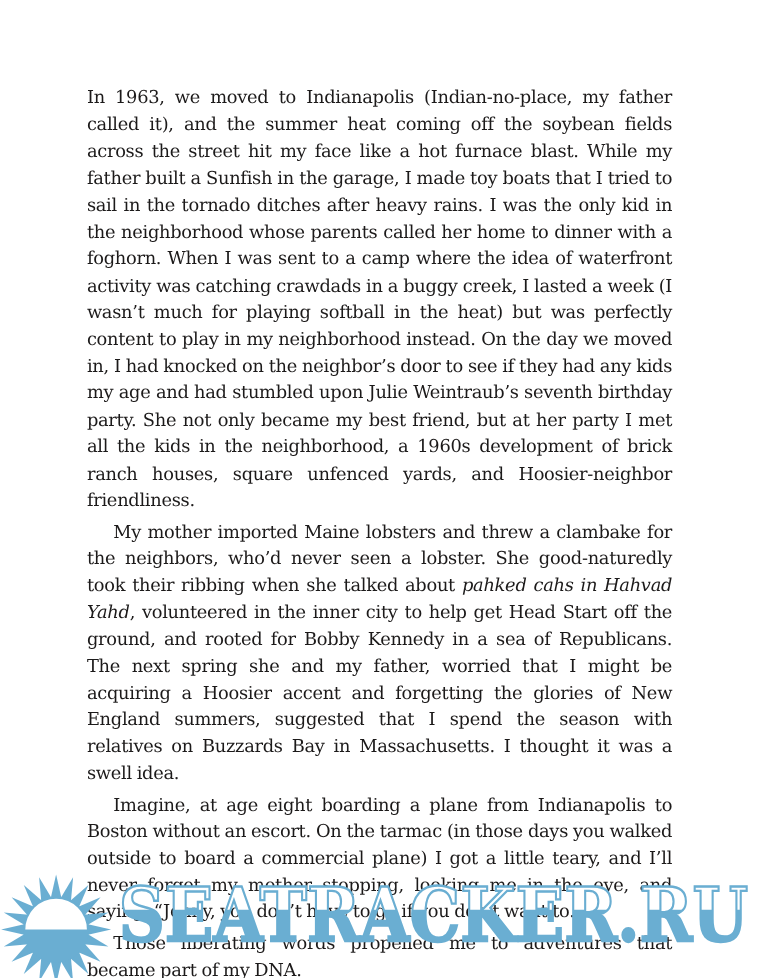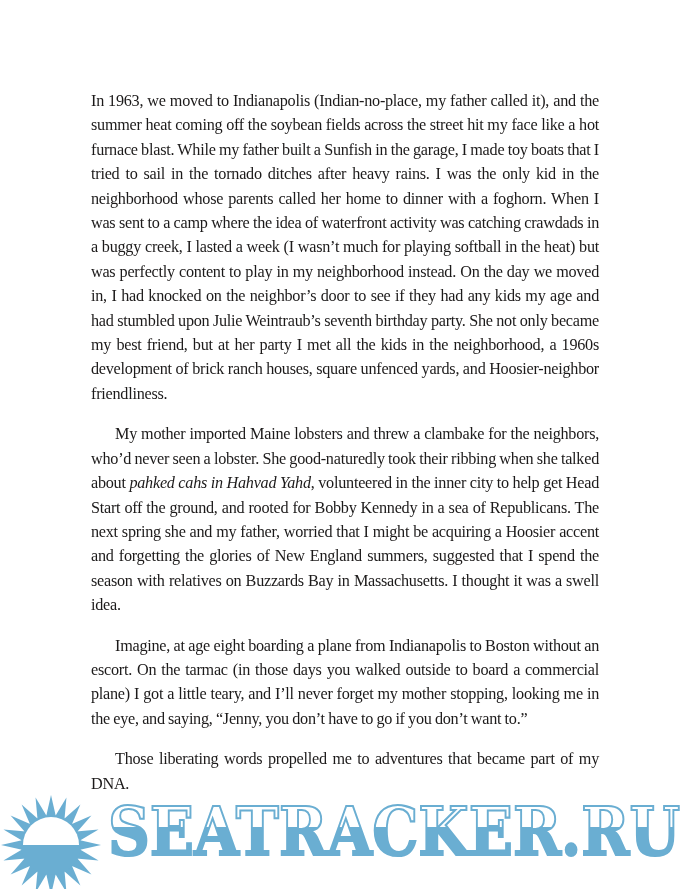--- a/index.html
+++ b/index.html
@@ -20,23 +20,22 @@
       width: 540px;
       font-family: "DejaVu Serif", "Liberation Serif", serif;
       font-size: 16.2px;
       line-height: 24.4px;
       color: #1c1a1a;
       text-align: justify;
       letter-spacing: -0.25px;
       word-spacing: -0.5px;
     }
     .page p {
-      margin: 16px;
+      margin: 4px;
       text-indent: 0;
-      font-family: Liberation Serif, serif;
     }
     .page p.indent {
       text-indent: 24px;
     }
     .page em {
       font-style: italic;
     }
     .watermark {
       position: absolute;
       left: 0;

